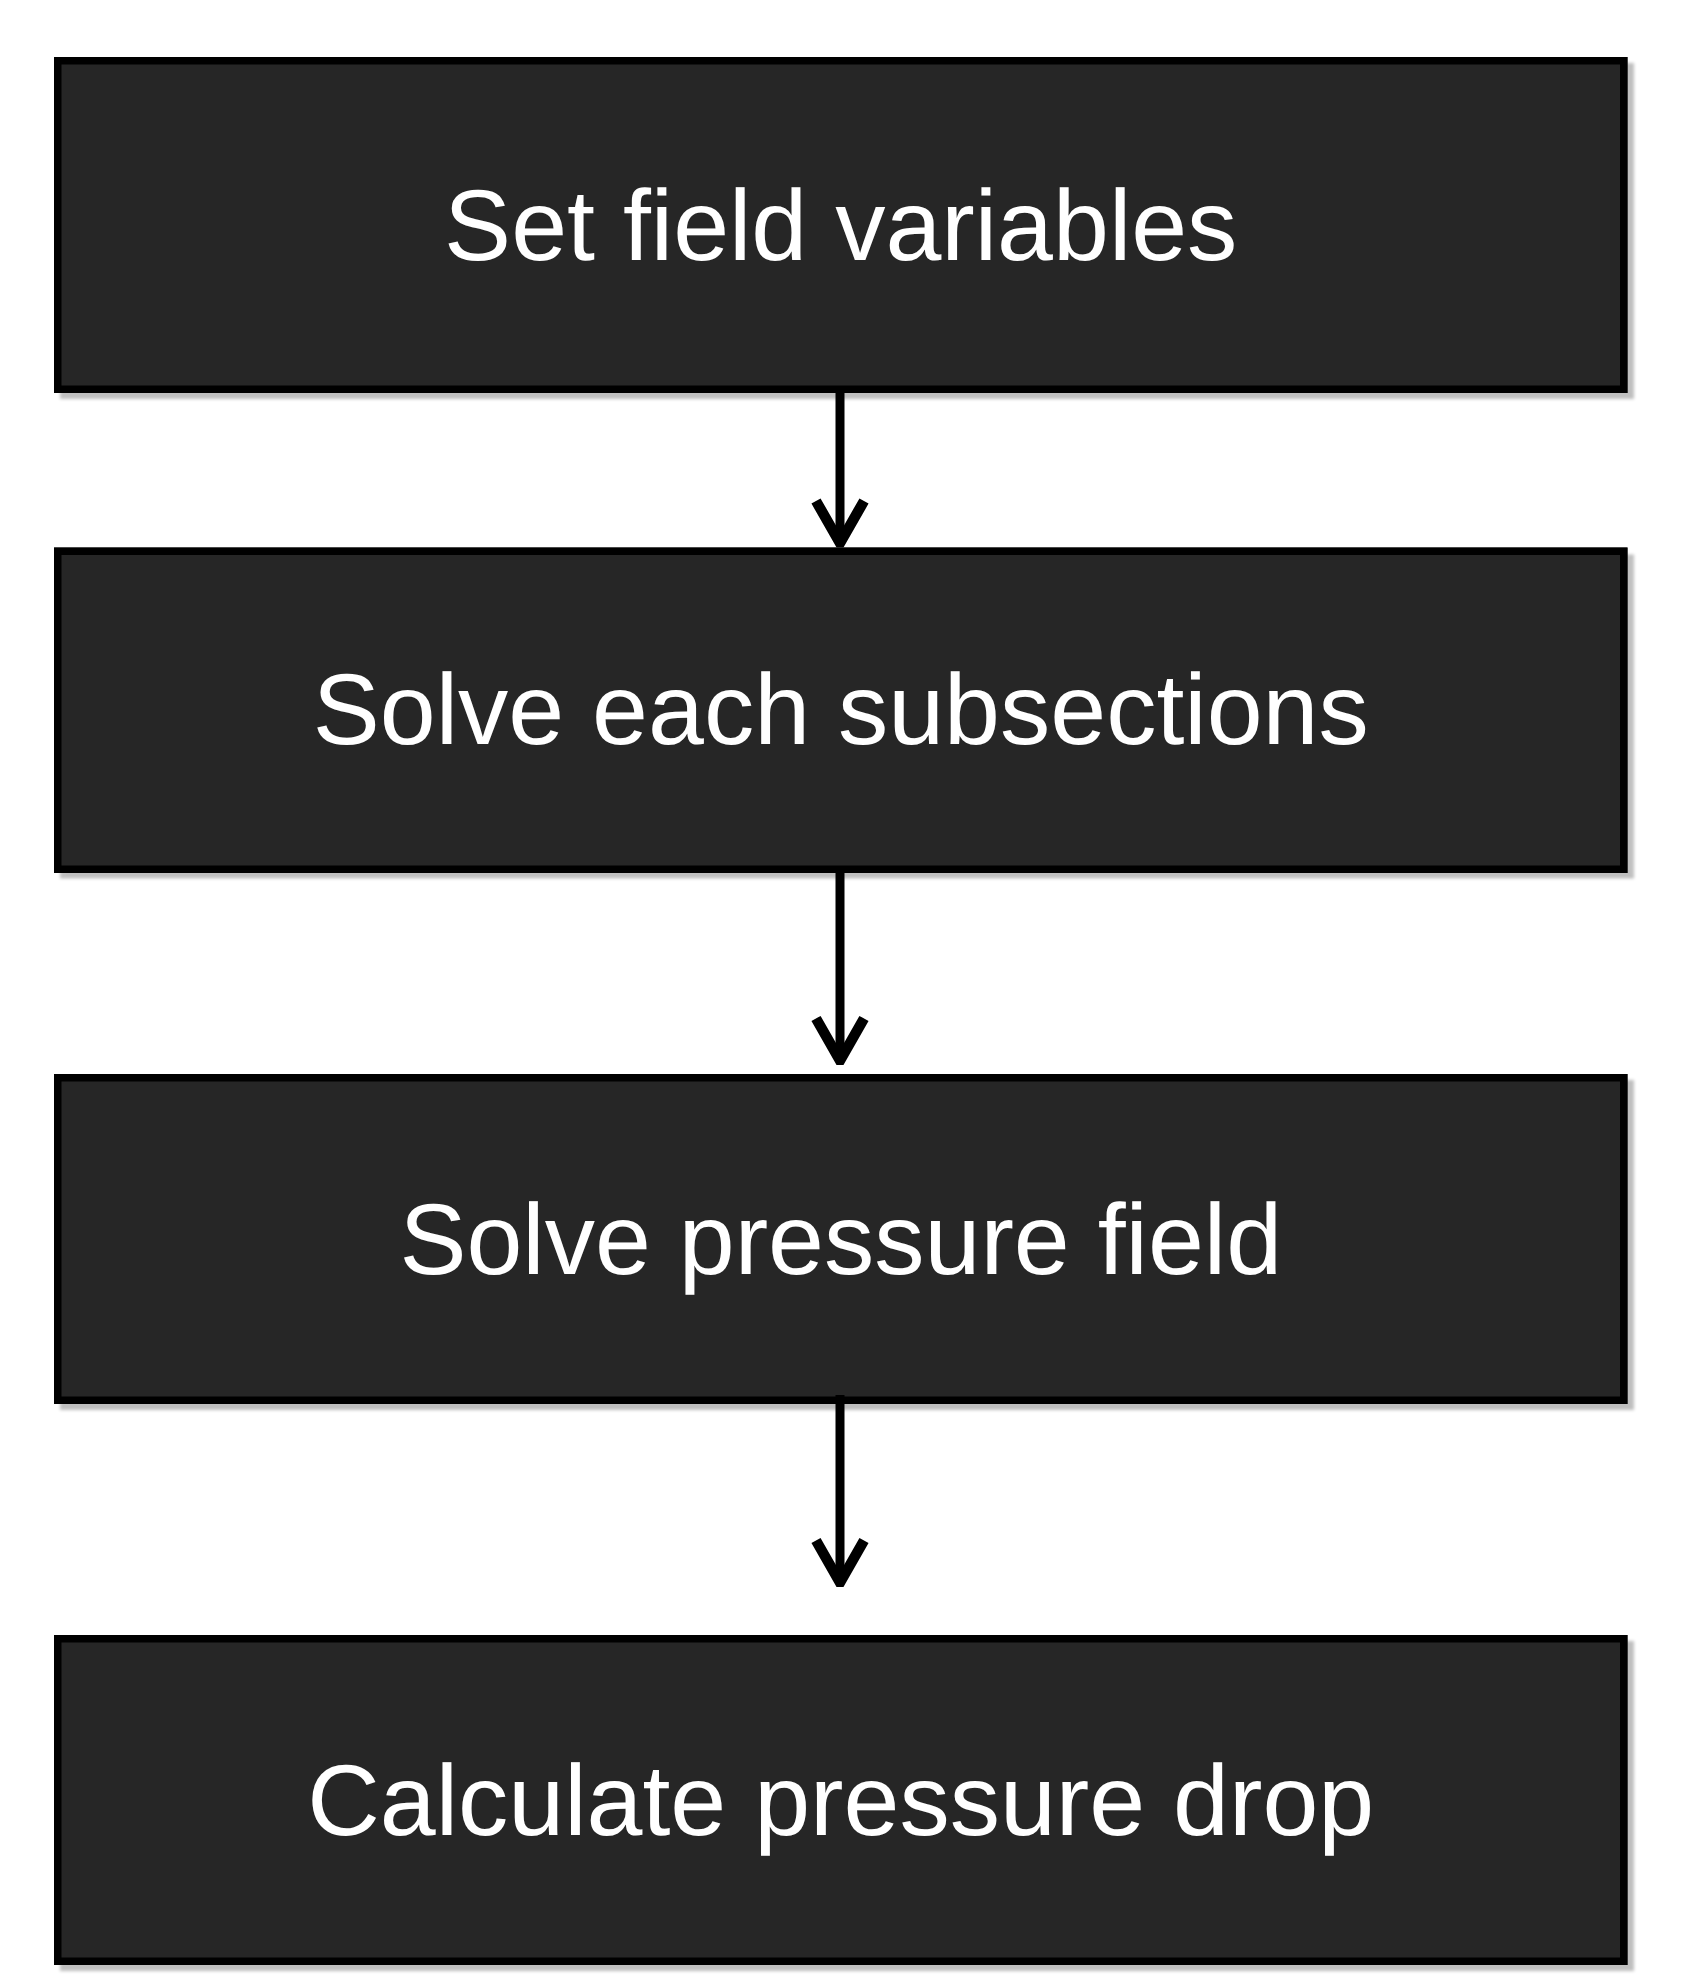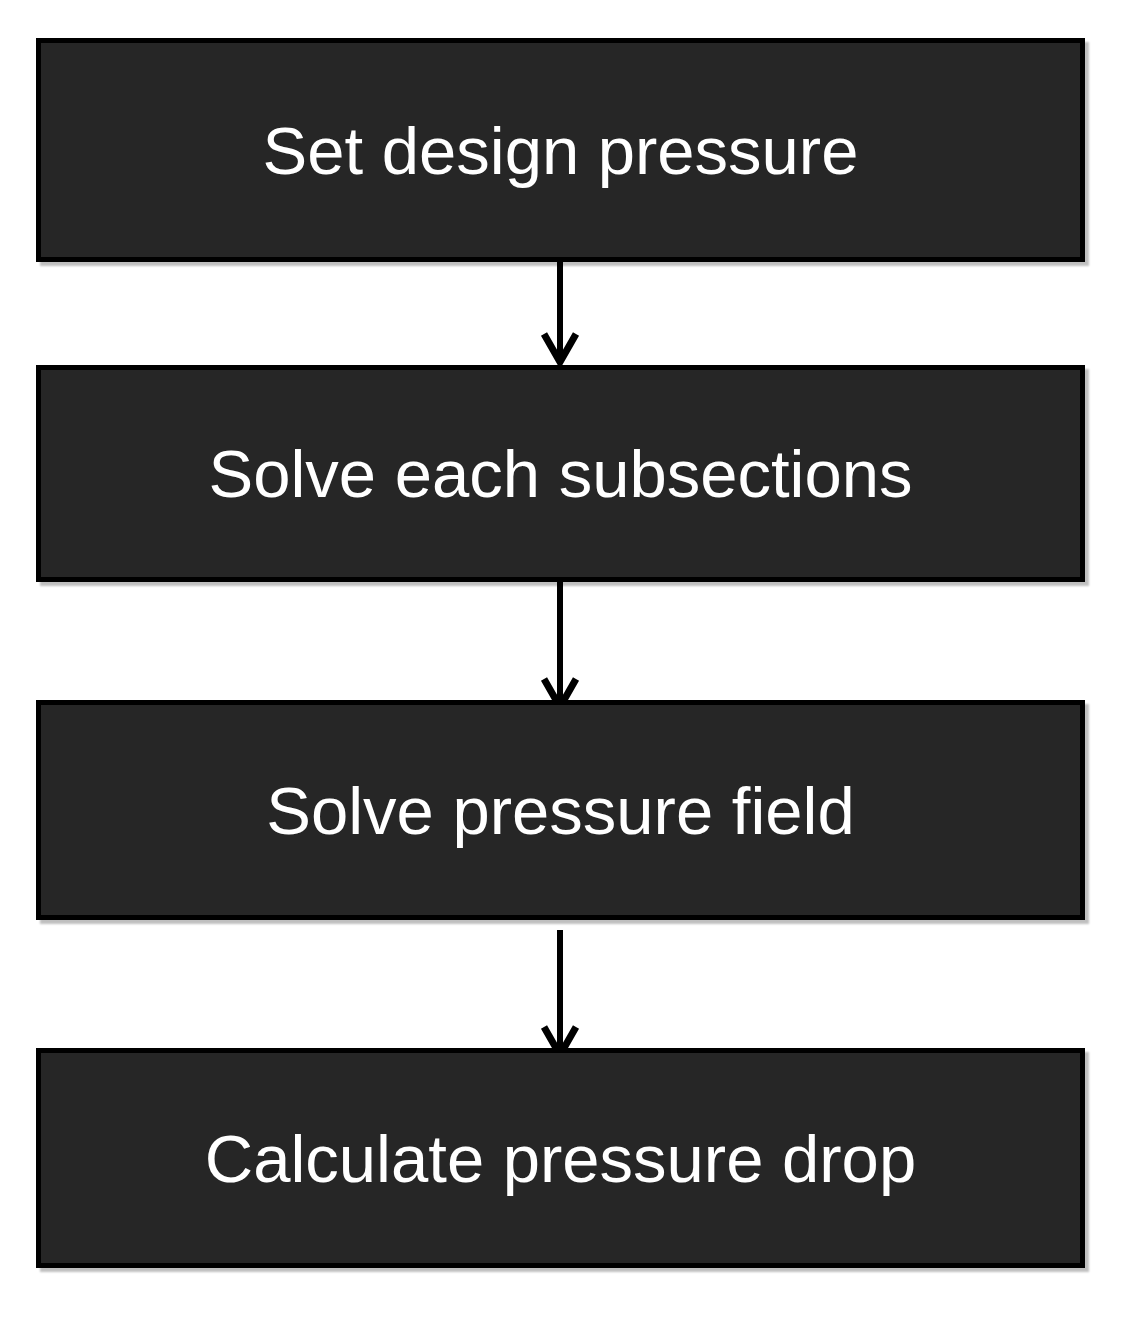--- a/index.html
+++ b/index.html
@@ -41,38 +41,38 @@
     text-align: center;
   }
   .flow-arrow {
     position: absolute;
     left: 538px; 
     width: 44px;
     display: block;
   }
   .step-1 { top: 38px;   height: 224px; }
   .step-2 { top: 365px;  height: 217px; }
-  .step-3 { top: 700px;  height: 220px; }
-  .step-4 { top: 1048px; height: 220px; }
+  .step-3 { top: 716px;  height: 220px; }
+  .step-4 { top: 1090px; height: 220px; }
   .arrow-1 { top: 262px; height: 103px; }
   .arrow-2 { top: 582px; height: 128px; }
   .arrow-3 { top: 930px; height: 128px; }
   .flow-arrow svg { display: block; width: 100%; height: 100%; }
   .flow-arrow line, .flow-arrow polyline {
     stroke: var(--arrow);
     fill: none;
   }
 </style>
 </head>
 <body>
 
 <div class="flowchart">
 
   <div class="flow-step step-1">
-    <span class="flow-step-label">Set design pressure</span>
+    <span class="flow-step-label">Set field variables</span>
   </div>
 
   <div class="flow-arrow arrow-1">
     <svg viewBox="0 0 44 103" preserveAspectRatio="none" aria-hidden="true">
       <line x1="22" y1="0" x2="22" y2="99" stroke-width="6"></line>
       <polyline points="6,72 22,100 38,72" stroke-width="7"></polyline>
     </svg>
   </div>
 
   <div class="flow-step step-2">

